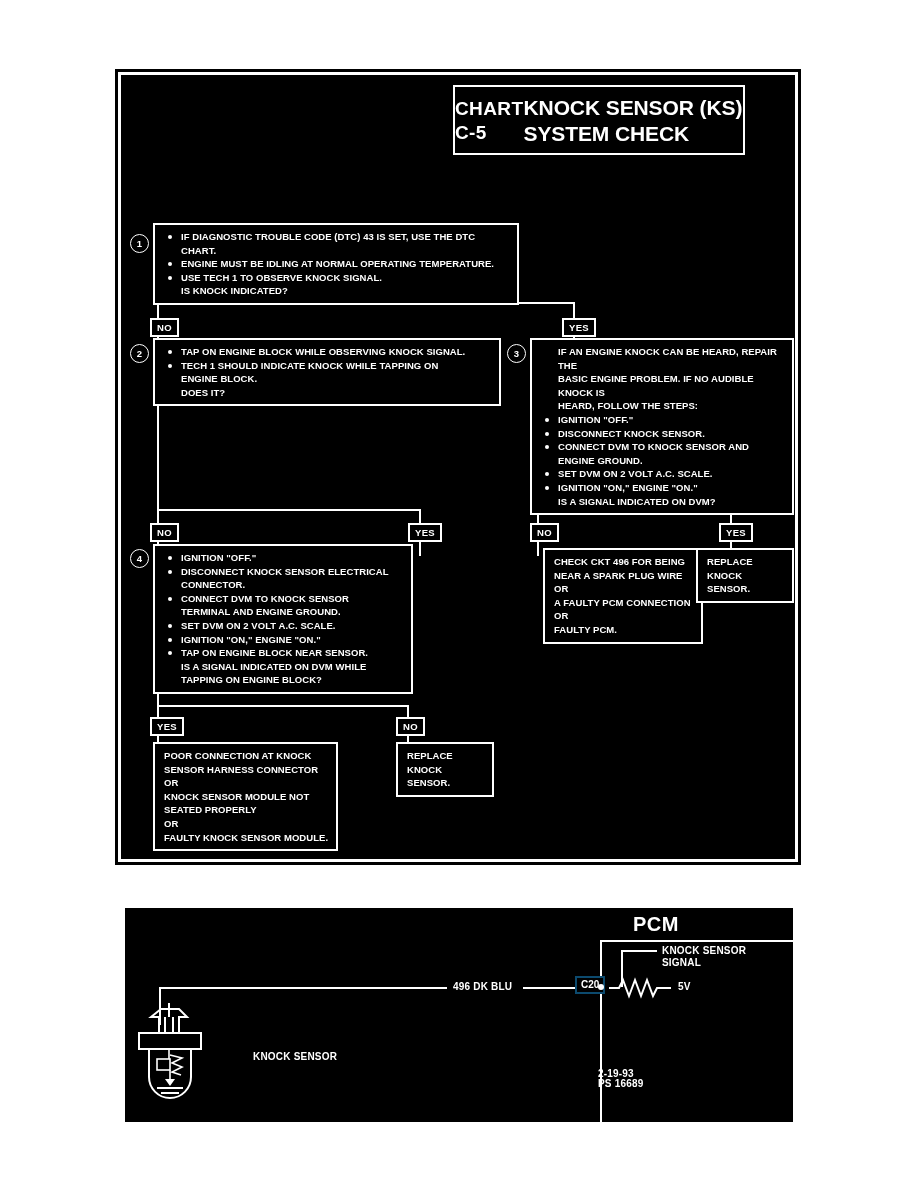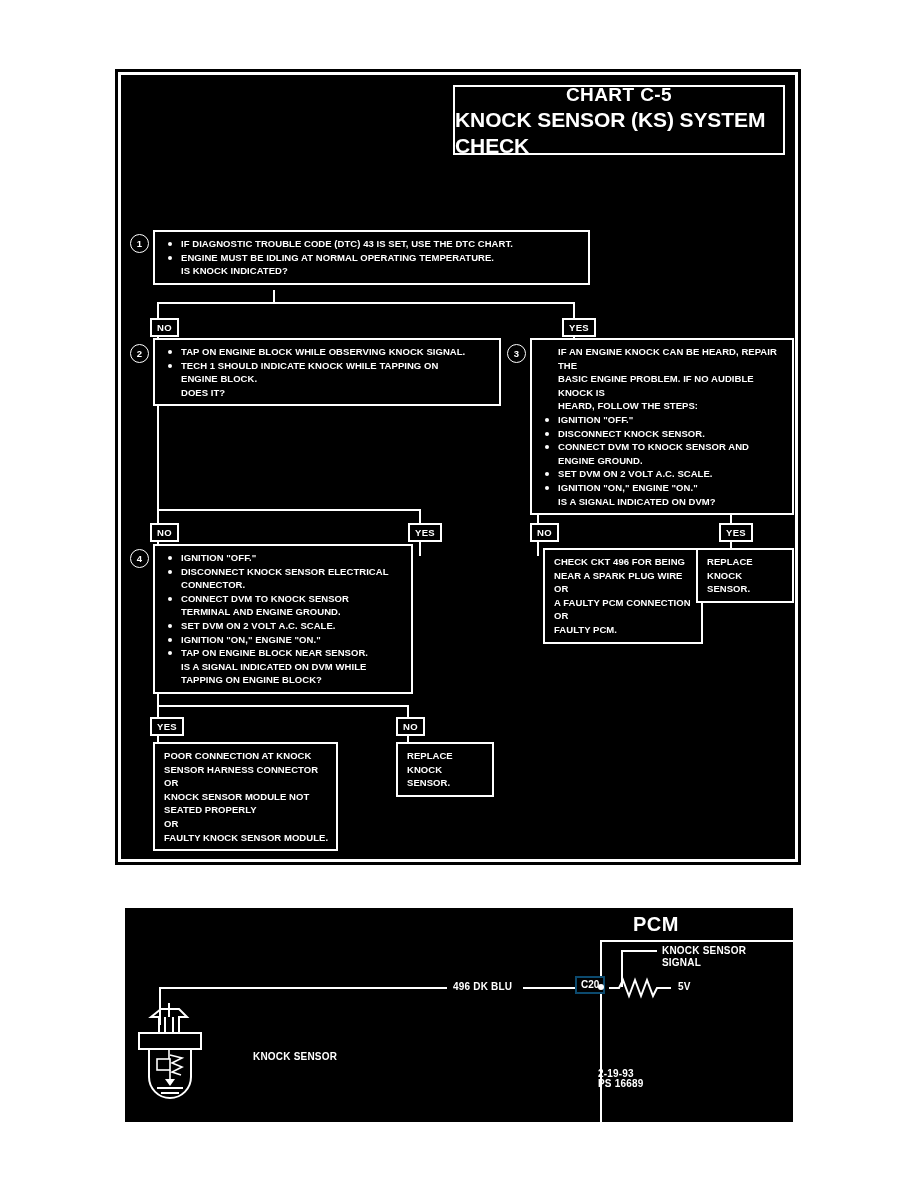--- a/index.html
+++ b/index.html
@@ -23,25 +23,25 @@
     width: 680px; height: 790px;
     background: #000000;
     border: 3px solid #ffffff;
     outline: 3px solid #000000;
   }
 
   
   #title-box {
     position: absolute;
     left: 332px; top: 10px;
-    width: 332px; height: 70px;
+    width: 292px; height: 70px;
     border: 2px solid #ffffff;
     background: #000000;
     display: flex;
-    flex-direction: column;
+    flex-direction: row;
     align-items: center;
     justify-content: center;
     padding-top: 2px;
   }
   #title-box .t1 {
     color: #ffffff;
     font-size: 19px;
     font-weight: bold;
     letter-spacing: .4px;
     line-height: 1.25;
@@ -198,24 +198,25 @@
     <div class="ln" style="left:609px; top:467px; width:2px; height:14px;"></div>
 
     <div class="ln" style="left:36px;  top:616px; width:2px; height:16px;"></div>
     <div class="ln" style="left:36px;  top:630px; width:252px; height:2px;"></div>
     <div class="ln" style="left:36px;  top:630px; width:2px; height:14px;"></div>
     <div class="ln" style="left:286px; top:630px; width:2px; height:14px;"></div>
     <div class="ln" style="left:36px;  top:661px; width:2px; height:14px;"></div>
     <div class="ln" style="left:286px; top:661px; width:2px; height:14px;"></div>
 
     <div class="step-circle" style="left:9px; top:159px;">1</div>
-    <div class="node" style="left:32px; top:155px; width:437px;">
+    <div class="node" style="left:32px; top:148px; width:366px;">
       <ul>
         <li>IF DIAGNOSTIC TROUBLE CODE (DTC) 43 IS SET, USE THE DTC CHART.</li>
         <li>ENGINE MUST BE IDLING AT NORMAL OPERATING TEMPERATURE.</li>
+        <li>USE TECH 1 TO OBSERVE KNOCK SIGNAL.</li>
         <li class="cont">IS KNOCK INDICATED?</li>
       </ul>
     </div>
 
     <div class="tag" style="left:29px; top:243px;">NO</div>
     <div class="tag" style="left:441px; top:243px;">YES</div>
 
     <div class="step-circle" style="left:9px; top:269px;">2</div>
     <div class="node" style="left:32px; top:263px; width:348px;">
       <ul>

